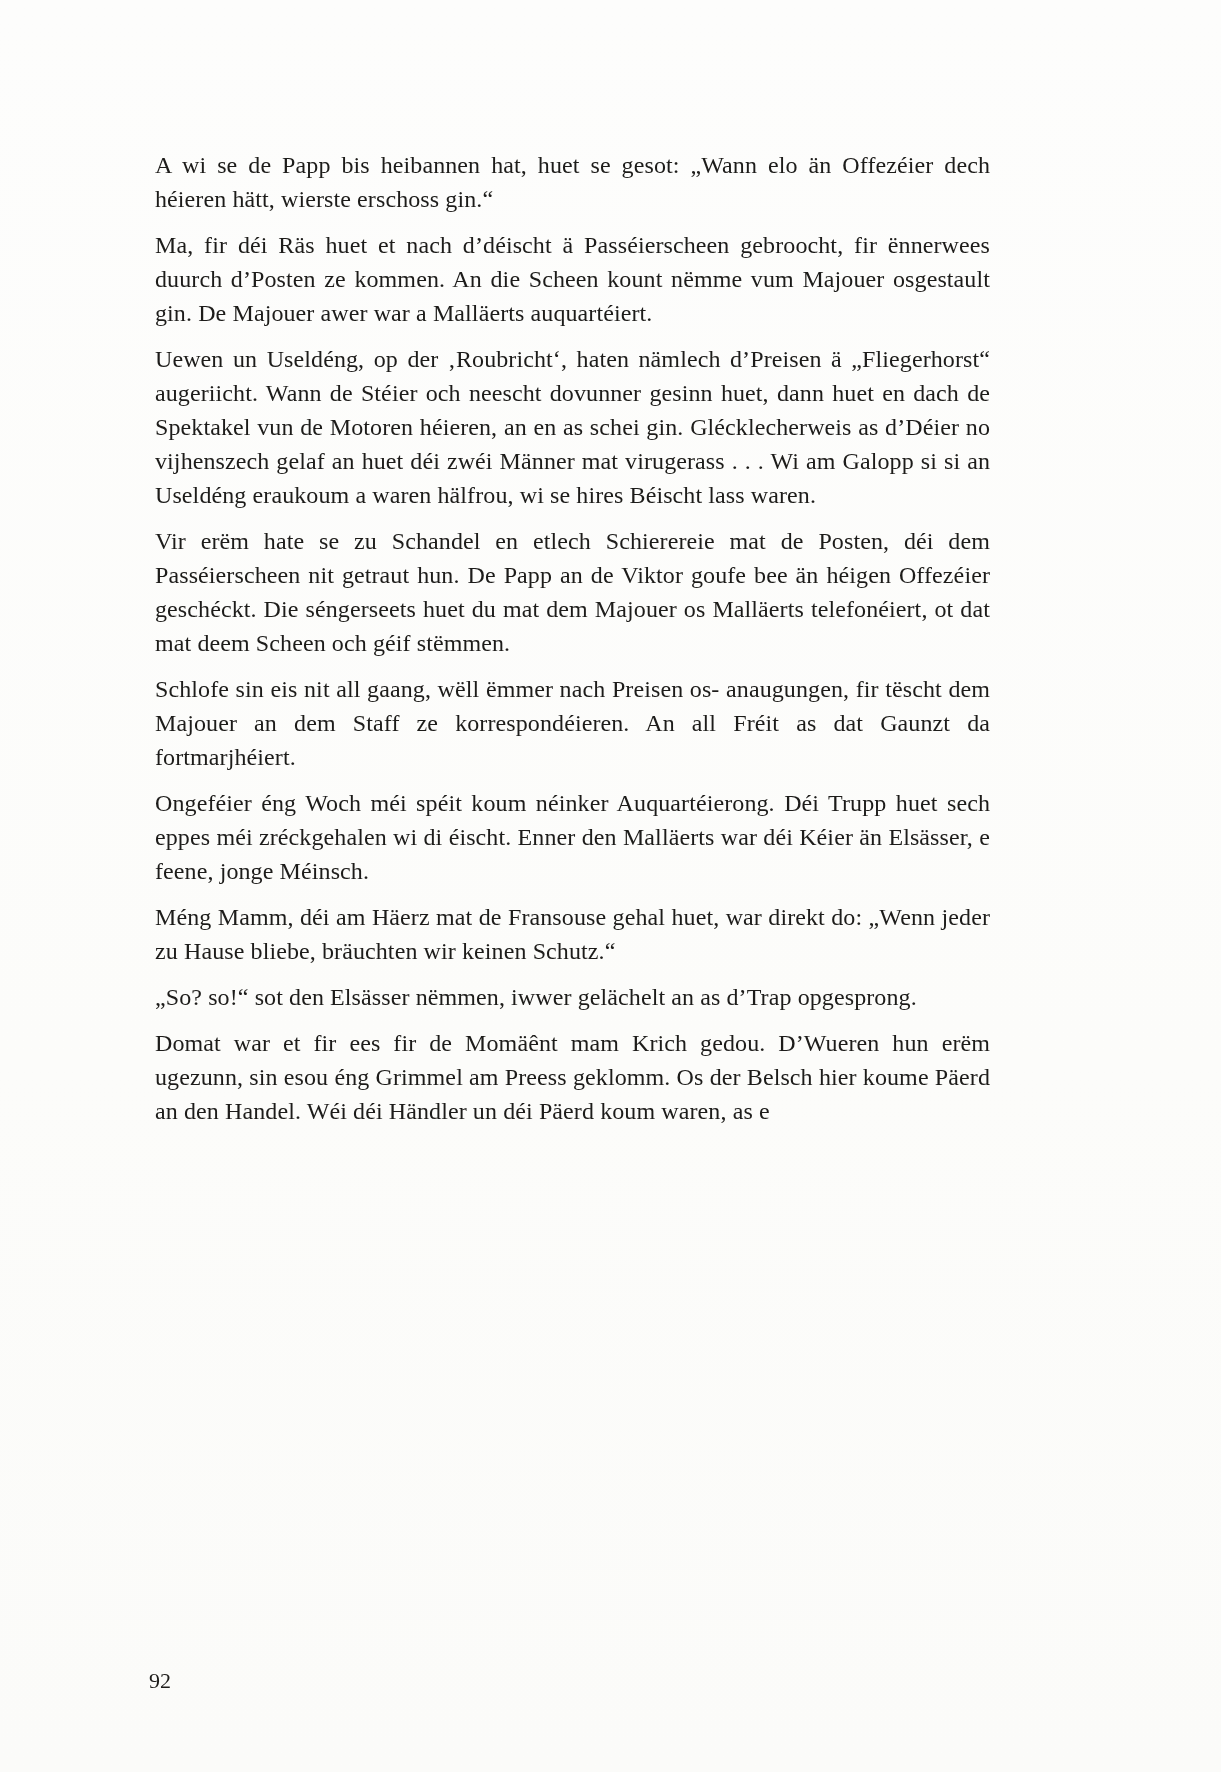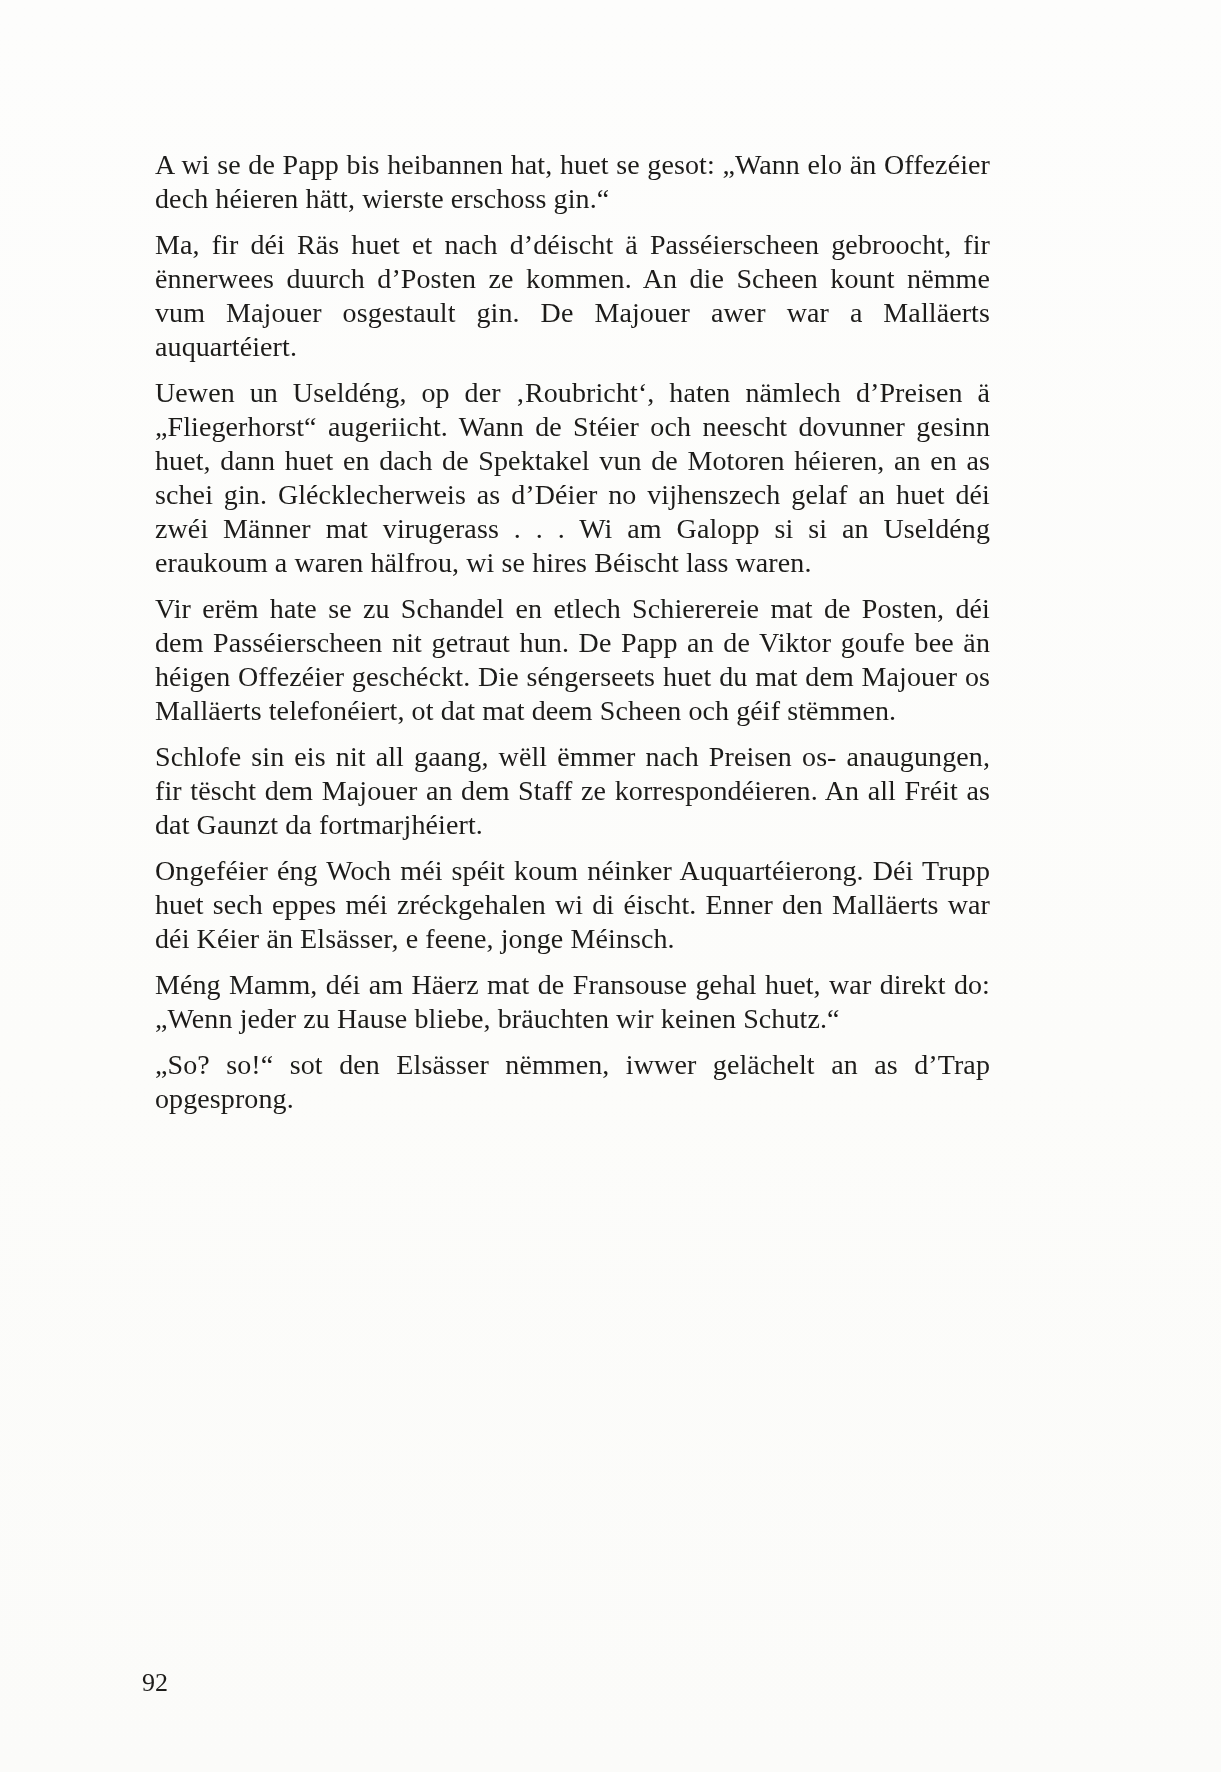--- a/index.html
+++ b/index.html
@@ -17,43 +17,44 @@
     color: #1d1c1a;
   }
   .text-column {
     position: absolute;
     left: 155px;
     top: 148px;
     width: 835px;
   }
   .para {
     margin: 0 0 12px 0;
-    font-size: 28px;
+    font-size: 24px;
     line-height: 34px;
     letter-spacing: 0.1px;
     text-align: justify;
     text-justify: inter-word;
     color: #1d1c1a;
   }
   .page-number {
     position: absolute;
-    left: 142px;
+    left: 149px;
     top: 1668px;
-    font-size: 26px;
+    font-size: 22px;
     color: #1d1c1a;
   }
 </style>
 </head>
 <body>
 
 <div class="book-page">
   <div class="text-column">
     <p class="para">A wi se de Papp bis heibannen hat, huet se gesot: „Wann elo än Offezéier dech héieren hätt, wierste erschoss gin.“</p>
     <p class="para">Ma, fir déi Räs huet et nach d’déischt ä Passéierscheen gebroocht, fir ënnerwees duurch d’Posten ze kommen. An die Scheen kount nëmme vum Majouer osgestault gin. De Majouer awer war a Malläerts auquartéiert.</p>
     <p class="para">Uewen un Useldéng, op der ‚Roubricht‘, haten nämlech d’Preisen ä „Fliegerhorst“ augeriicht. Wann de Stéier och neescht dovunner gesinn huet, dann huet en dach de Spektakel vun de Motoren héieren, an en as schei gin. Glécklecherweis as d’Déier no vijhenszech gelaf an huet déi zwéi Männer mat virugerass . . . Wi am Galopp si si an Useldéng eraukoum a waren hälfrou, wi se hires Béischt lass waren.</p>
     <p class="para">Vir erëm hate se zu Schandel en etlech Schierereie mat de Posten, déi dem Passéierscheen nit getraut hun. De Papp an de Viktor goufe bee än héigen Offezéier geschéckt. Die séngerseets huet du mat dem Majouer os Malläerts telefonéiert, ot dat mat deem Scheen och géif stëmmen.</p>
     <p class="para">Schlofe sin eis nit all gaang, wëll ëmmer nach Preisen os- anaugungen, fir tëscht dem Majouer an dem Staff ze korrespondéieren. An all Fréit as dat Gaunzt da fortmarjhéiert.</p>
     <p class="para">Ongeféier éng Woch méi spéit koum néinker Auquartéierong. Déi Trupp huet sech eppes méi zréckgehalen wi di éischt. Enner den Malläerts war déi Kéier än Elsässer, e feene, jonge Méinsch.</p>
     <p class="para">Méng Mamm, déi am Häerz mat de Fransouse gehal huet, war direkt do: „Wenn jeder zu Hause bliebe, bräuchten wir keinen Schutz.“</p>
     <p class="para">„So? so!“ sot den Elsässer nëmmen, iwwer gelächelt an as d’Trap opgesprong.</p>
+    <p class="para">Domat war et fir ees fir de Momäênt mam Krich gedou. D’Wueren hun erëm ugezunn, sin esou éng Grimmel am Preess geklomm. Os der Belsch hier koume Päerd an den Handel. Wéi déi Händler un déi Päerd koum waren, as e</p>
   </div>
   <div class="page-number">92</div>
 </div>
 
 </body></html>

